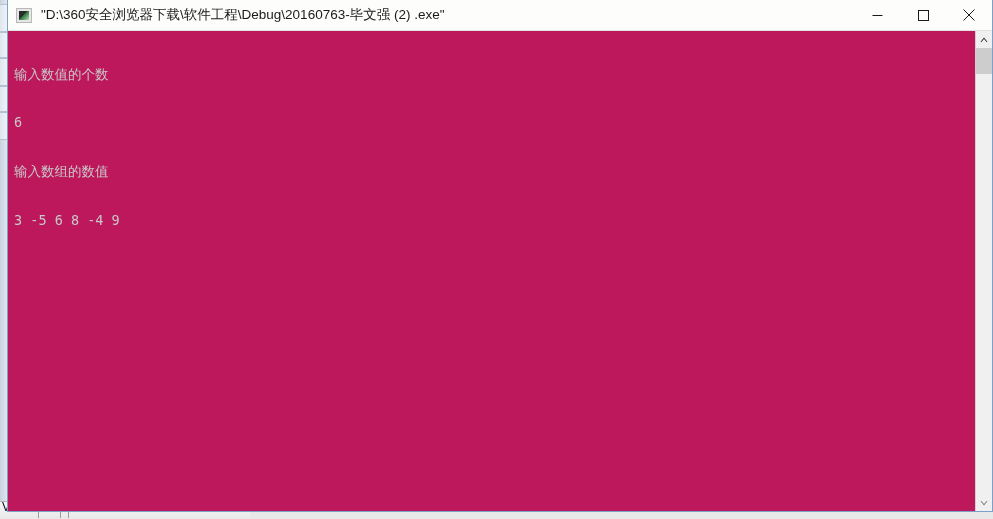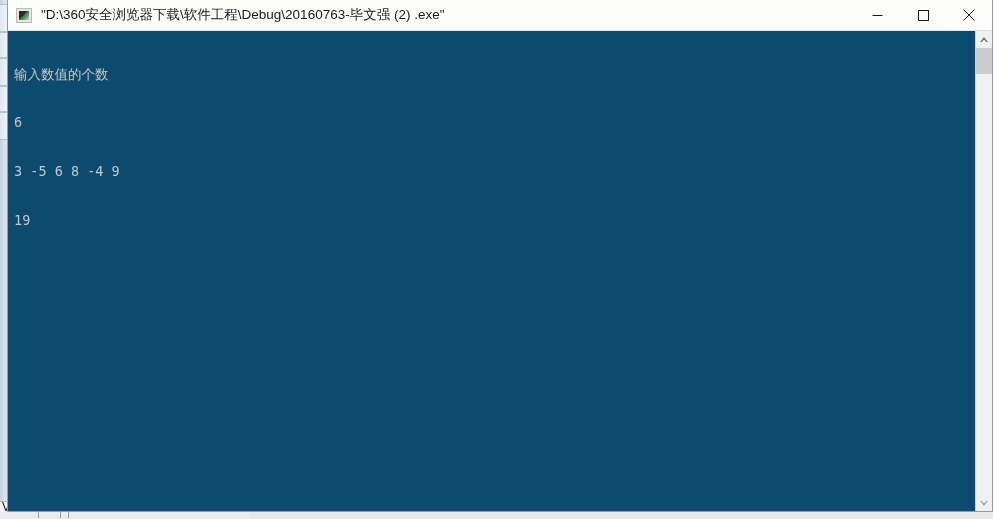--- a/index.html
+++ b/index.html
@@ -142,21 +142,21 @@
     display: flex;
     align-items: center;
     justify-content: center;
   }
   .win-btn svg { display: block; }
 
   
   .console-body {
     flex: 1 1 auto;
     display: flex;
-    background: #0c4a6e;
+    background: #be185d;
     overflow: hidden;
   }
   .console-text {
     flex: 1 1 auto;
     color: #c8c8c8;
     font-family: "DejaVu Sans Mono", "Liberation Mono", monospace;
     font-size: 13.5px;
     line-height: 16.3px;
     padding: 2px 0 0 6px;
     white-space: pre;
@@ -253,22 +253,22 @@
         </svg>
       </div>
     </div>
   </div>
 
   <div class="console-body">
 
     <div class="console-text">
       <span class="ln">输入数值的个数</span>
       <span class="ln">6</span>
+      <span class="ln">输入数组的数值</span>
       <span class="ln">3 -5 6 8 -4 9</span>
-      <span class="ln">19</span>
     </div>
 
     <div class="console-scrollbar">
       <div class="sb-track"></div>
       <div class="sb-arrow up">
         <svg width="8" height="6" viewBox="0 0 8 6" aria-hidden="true">
           <path d="M4 0.6 L7.6 5 L6.6 5 L4 1.9 L1.4 5 L0.4 5 Z" fill="#2b2b2b"></path>
         </svg>
       </div>
       <div class="sb-thumb"></div>

